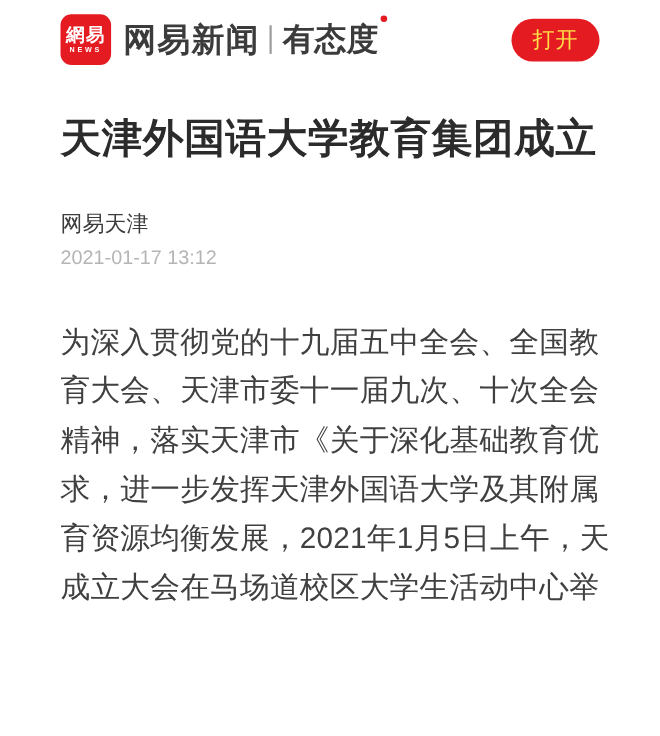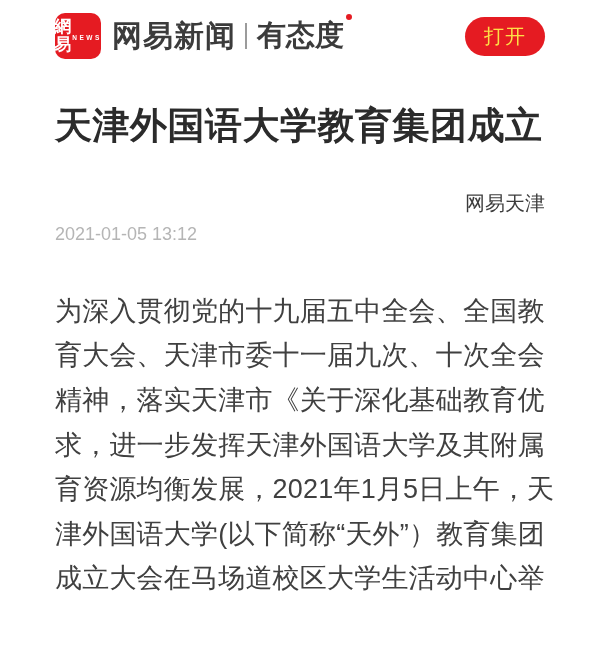--- a/index.html
+++ b/index.html
@@ -27,21 +27,21 @@
     padding: 13px 55px 0 55px;
     height: 59px;
   }
   .logo {
     width: 46px;
     height: 46px;
     border-radius: 10px;
     background: var(--brand-red);
     color: #ffffff;
     display: flex;
-    flex-direction: row;
+    flex-direction: column;
     align-items: center;
     justify-content: center;
     flex-shrink: 0;
   }
   .logo-cn {
     font-size: 17px;
     font-weight: 700;
     line-height: 1.05;
     letter-spacing: 1px;
   }
@@ -110,21 +110,20 @@
     font-size: 37px;
     line-height: 1.24;
     font-weight: 800;
     color: var(--title-text);
     letter-spacing: 0.5px;
   }
   .byline { margin-top: 41px; }
   .source {
     font-size: 20px;
     color: var(--source-text);
-    text-align: right;
   }
   .timestamp {
     font-size: 18px;
     color: var(--timestamp-text);
     margin-top: 7px;
   }
   .article-body {
     margin-top: 44px;
     font-size: 27px;
     color: var(--body-text);
@@ -149,25 +148,24 @@
     <span class="slogan"><span>有态度</span><span class="degree-ring"></span></span>
   </div>
   <button class="open-btn">打开</button>
 </div>
 
 <div class="article">
   <h1 class="article-title">天津外国语大学教育集团成立</h1>
 
   <div class="byline">
     <div class="source">网易天津</div>
-    <div class="timestamp">2021-01-05 13:12</div>
+    <div class="timestamp">2021-01-17 13:12</div>
   </div>
 
   <div class="article-body">
     <div class="body-line">为深入贯彻党的十九届五中全会、全国教</div>
     <div class="body-line">育大会、天津市委十一届九次、十次全会</div>
     <div class="body-line">精神，落实天津市《关于深化基础教育优</div>
     <div class="body-line">求，进一步发挥天津外国语大学及其附属</div>
     <div class="body-line">育资源均衡发展，2021年1月5日上午，天</div>
-    <div class="body-line">津外国语大学(以下简称“天外”）教育集团</div>
     <div class="body-line">成立大会在马场道校区大学生活动中心举</div>
   </div>
 </div>
 
 </body></html>

